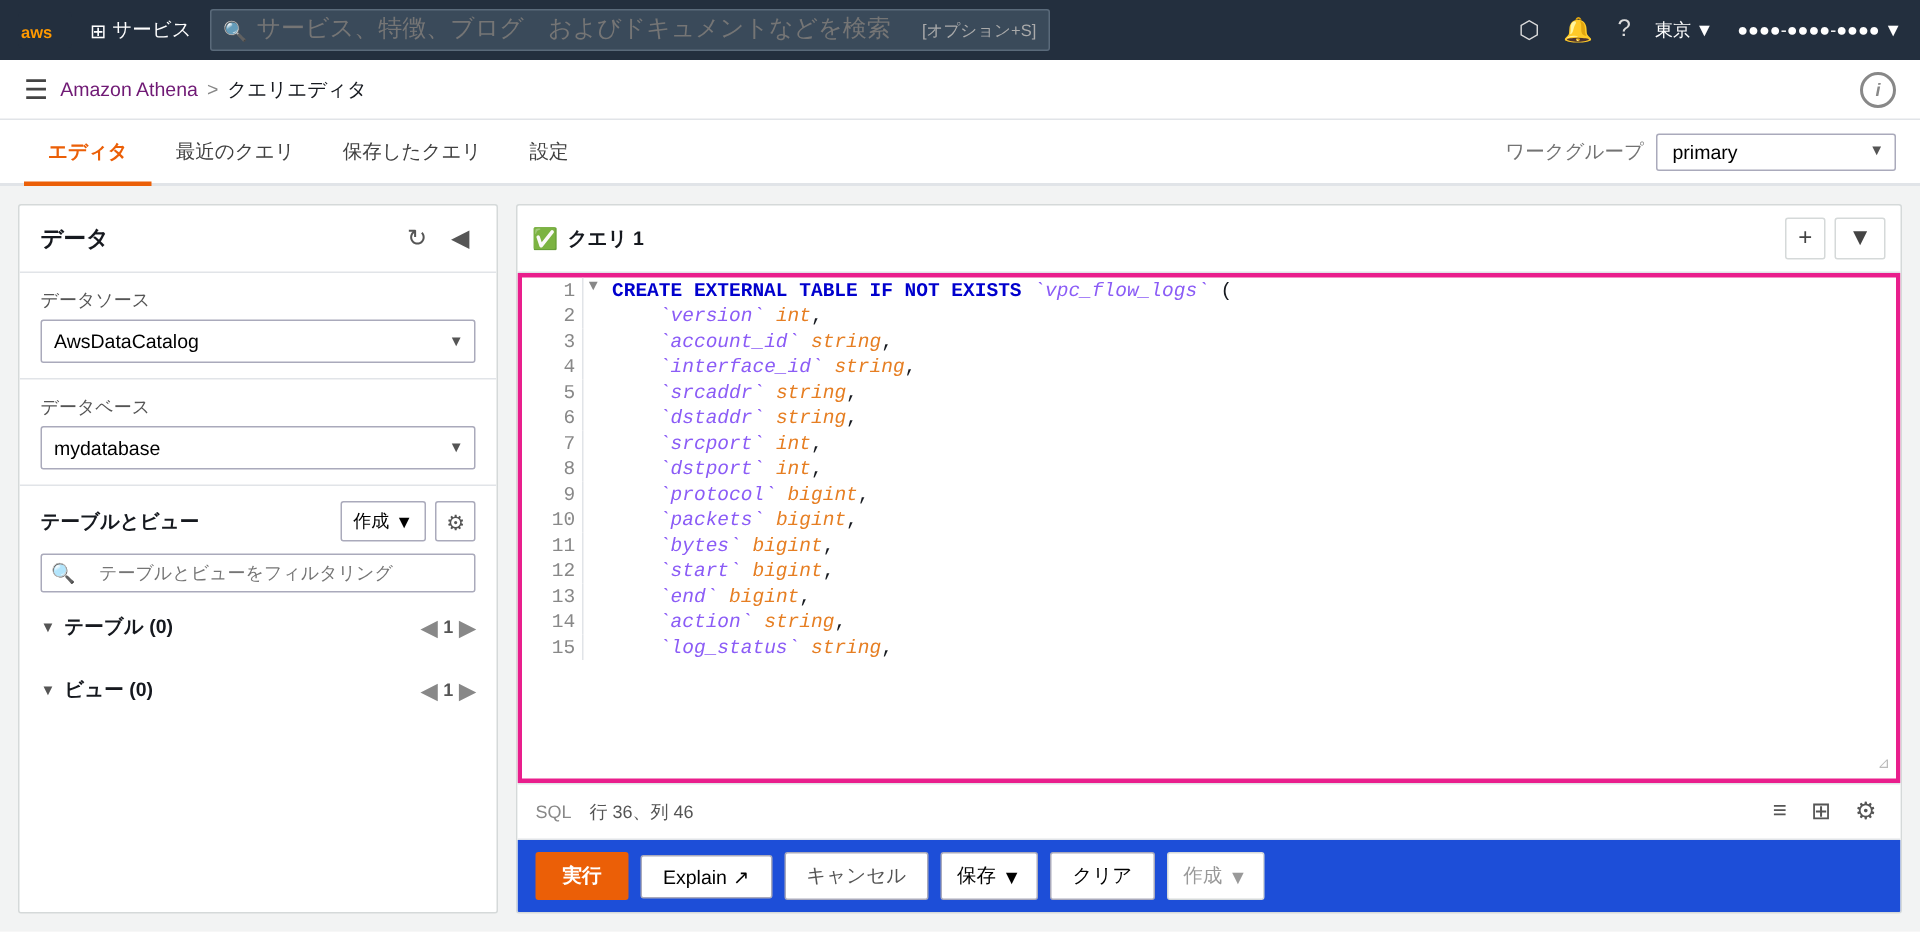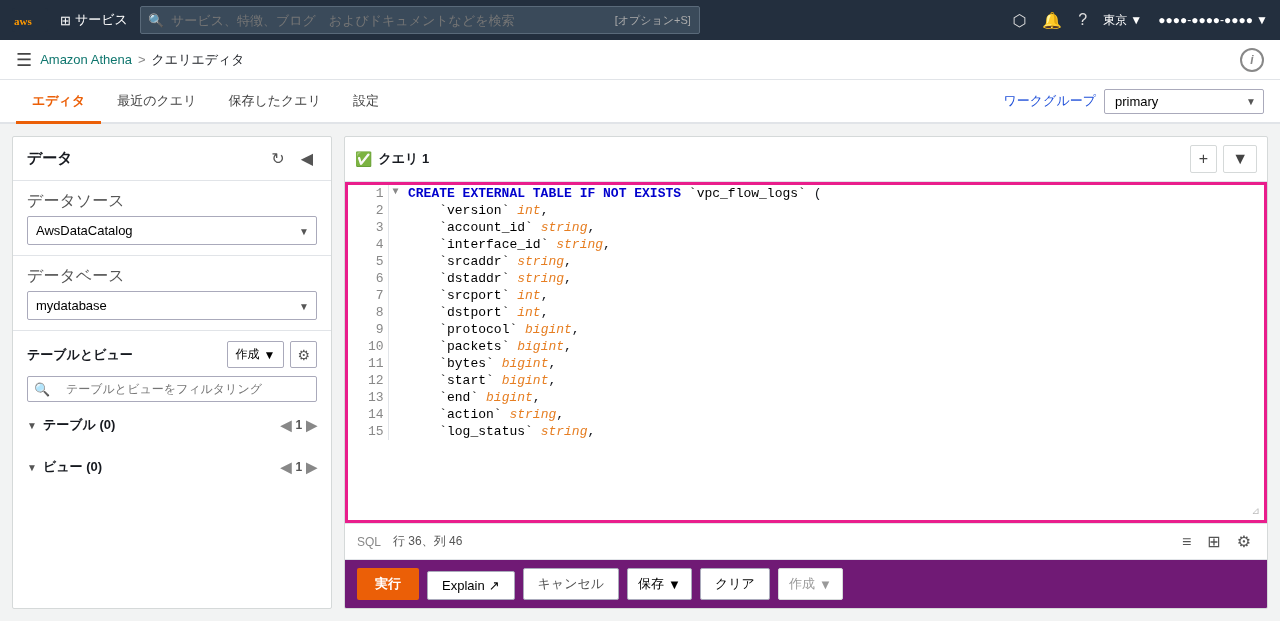--- a/index.html
+++ b/index.html
@@ -15,21 +15,20 @@
       gap: 12px;
       color: #fff;
     }
     .aws-logo {
       width: 36px;
       height: 24px;
       display: flex;
       align-items: center;
       justify-content: center;
       flex-shrink: 0;
-      font-family: Liberation Serif, serif;
     }
     .nav-services {
       color: #fff;
       font-size: 13px;
       cursor: pointer;
       display: flex;
       align-items: center;
       gap: 4px;
     }
     .nav-search {
@@ -41,21 +40,21 @@
       display: flex;
       align-items: center;
       padding: 0 8px;
       height: 28px;
       gap: 6px;
     }
     .nav-search input {
       background: transparent;
       border: none;
       color: #ccc;
-      font-size: 13px;
+      font-size: 16px;
       outline: none;
       flex: 1;
     }
     .nav-search-shortcut {
       color: #aaa;
       font-size: 11px;
       white-space: nowrap;
     }
     .nav-right {
       margin-left: auto;
@@ -100,21 +99,21 @@
       color: #444;
       margin-right: 8px;
     }
     .breadcrumb {
       display: flex;
       align-items: center;
       gap: 6px;
       font-size: 13px;
     }
     .breadcrumb-link {
-      color: #0f766e;
+      color: #701a75;
       cursor: pointer;
       text-decoration: none;
     }
     .breadcrumb-sep {
       color: #888;
     }
     .breadcrumb-current {
       color: #16191f;
     }
     .info-icon {
@@ -168,21 +167,21 @@
       font-weight: 600;
     }
     .workgroup-section {
       margin-left: auto;
       display: flex;
       align-items: center;
       gap: 8px;
     }
     .workgroup-label {
       font-size: 13px;
-      color: #1d4ed8;
+      color: #737373;
       text-align: right;
     }
     .workgroup-select {
       border: 1px solid #aab;
       border-radius: 2px;
       padding: 4px 28px 4px 10px;
       font-size: 13px;
       background: #fff;
       appearance: none;
       cursor: pointer;
@@ -244,21 +243,21 @@
       cursor: pointer;
       color: #555;
       font-size: 16px;
       padding: 2px 4px;
     }
     .left-section {
       padding: 10px 14px;
       border-bottom: 1px solid #e1e4e8;
     }
     .field-label {
-      font-size: 16px;
+      font-size: 12px;
       color: #555;
       margin-bottom: 4px;
     }
     .select-wrapper {
       position: relative;
     }
     .select-wrapper select {
       width: 100%;
       border: 1px solid #aab;
       border-radius: 2px;
@@ -443,21 +442,21 @@
       color: #888;
       font-size: 10px;
       padding: 0 4px;
       width: 16px;
       cursor: pointer;
     }
     .code-line {
       color: #16191f;
     }
     .kw { color: #0000cd; font-weight: bold; }
-    .field { color: #000000; }
+    .field { color: #8b5cf6; font-style: italic; }
     .type { color: #e67e22; font-style: italic; }
     .scrollbar-corner {
       position: absolute;
       bottom: 4px;
       right: 4px;
       color: #bbb;
       font-size: 10px;
     }
 
     
@@ -488,23 +487,23 @@
       border: none;
       cursor: pointer;
       font-size: 16px;
       color: #555;
       padding: 2px 4px;
     }
 
     
     .action-bar {
       display: flex;
-      align-items: flex-end;
+      align-items: center;
       padding: 8px 12px;
-      background: #701a75;
+      background: #1d4ed8;
       gap: 8px;
     }
     .btn-run {
       background: #eb5f07;
       color: #fff;
       border: none;
       border-radius: 2px;
       padding: 7px 18px;
       font-size: 13px;
       font-weight: 600;

